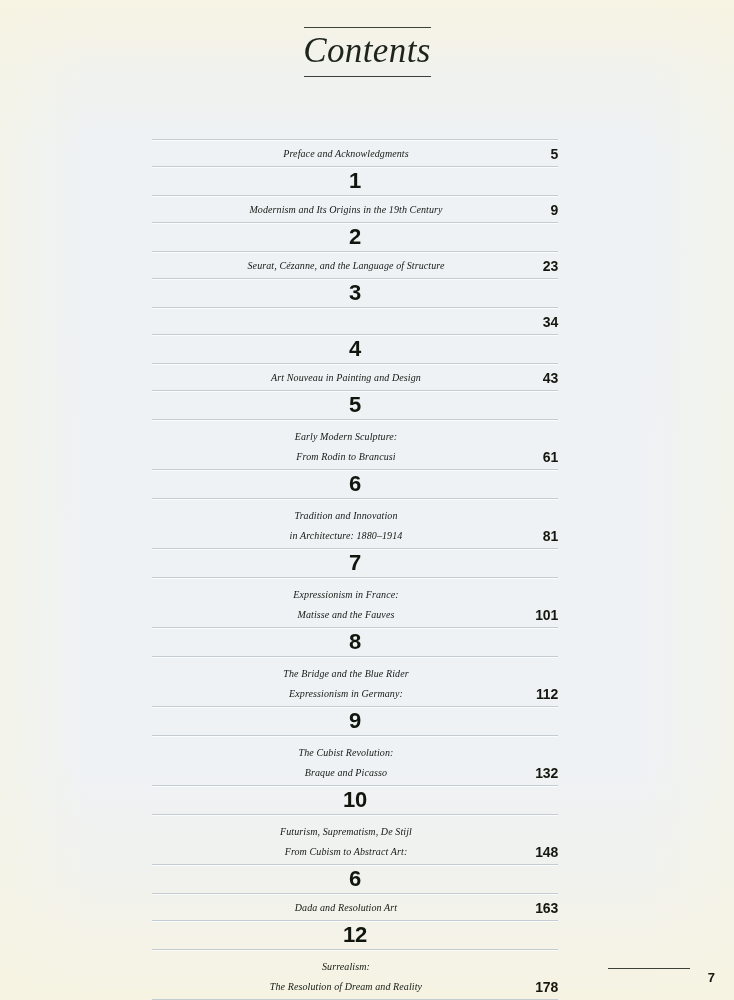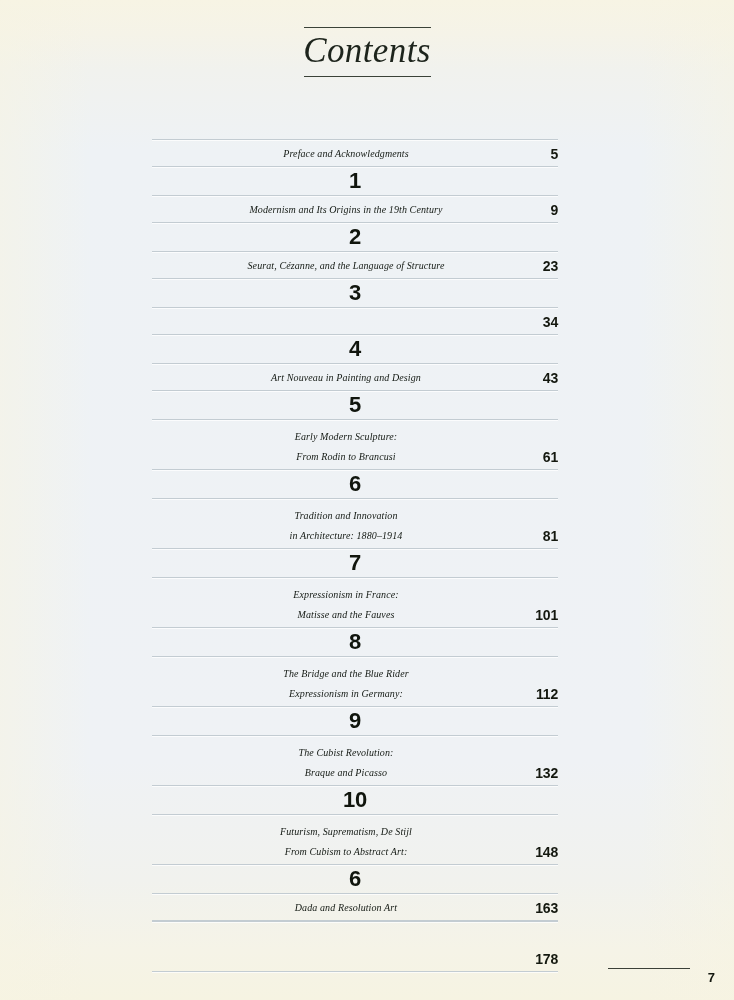--- a/index.html
+++ b/index.html
@@ -324,23 +324,30 @@
       <div class="rule"></div>
       <div class="entry">
         <div class="entry-inner">
           <div class="entry-title">
             <div>Dada and Resolution Art</div>
           </div>
           <div class="entry-page">163</div>
         </div>
       </div>
       <div class="rule"></div>
-      <div class="rule"></div>
-      <div class="entry two-line">
-        <div class="entry-inner">
+      <div class="chapter-gap">
+        <div class="chapter-num">12</div>
+      </div>
+      <div class="rule"></div>
+      <div class="entry two-line">
+        <div class="entry-inner">
+          <div class="entry-title">
+            <div>Surrealism:</div>
+            <div>The Resolution of Dream and Reality</div>
+          </div>
           <div class="entry-page">178</div>
         </div>
       </div>
       <div class="rule"></div>
     </div>
 
   <div class="footer">
     <div class="footer-rule"></div>
     <div class="footer-page">7</div>
   </div>

